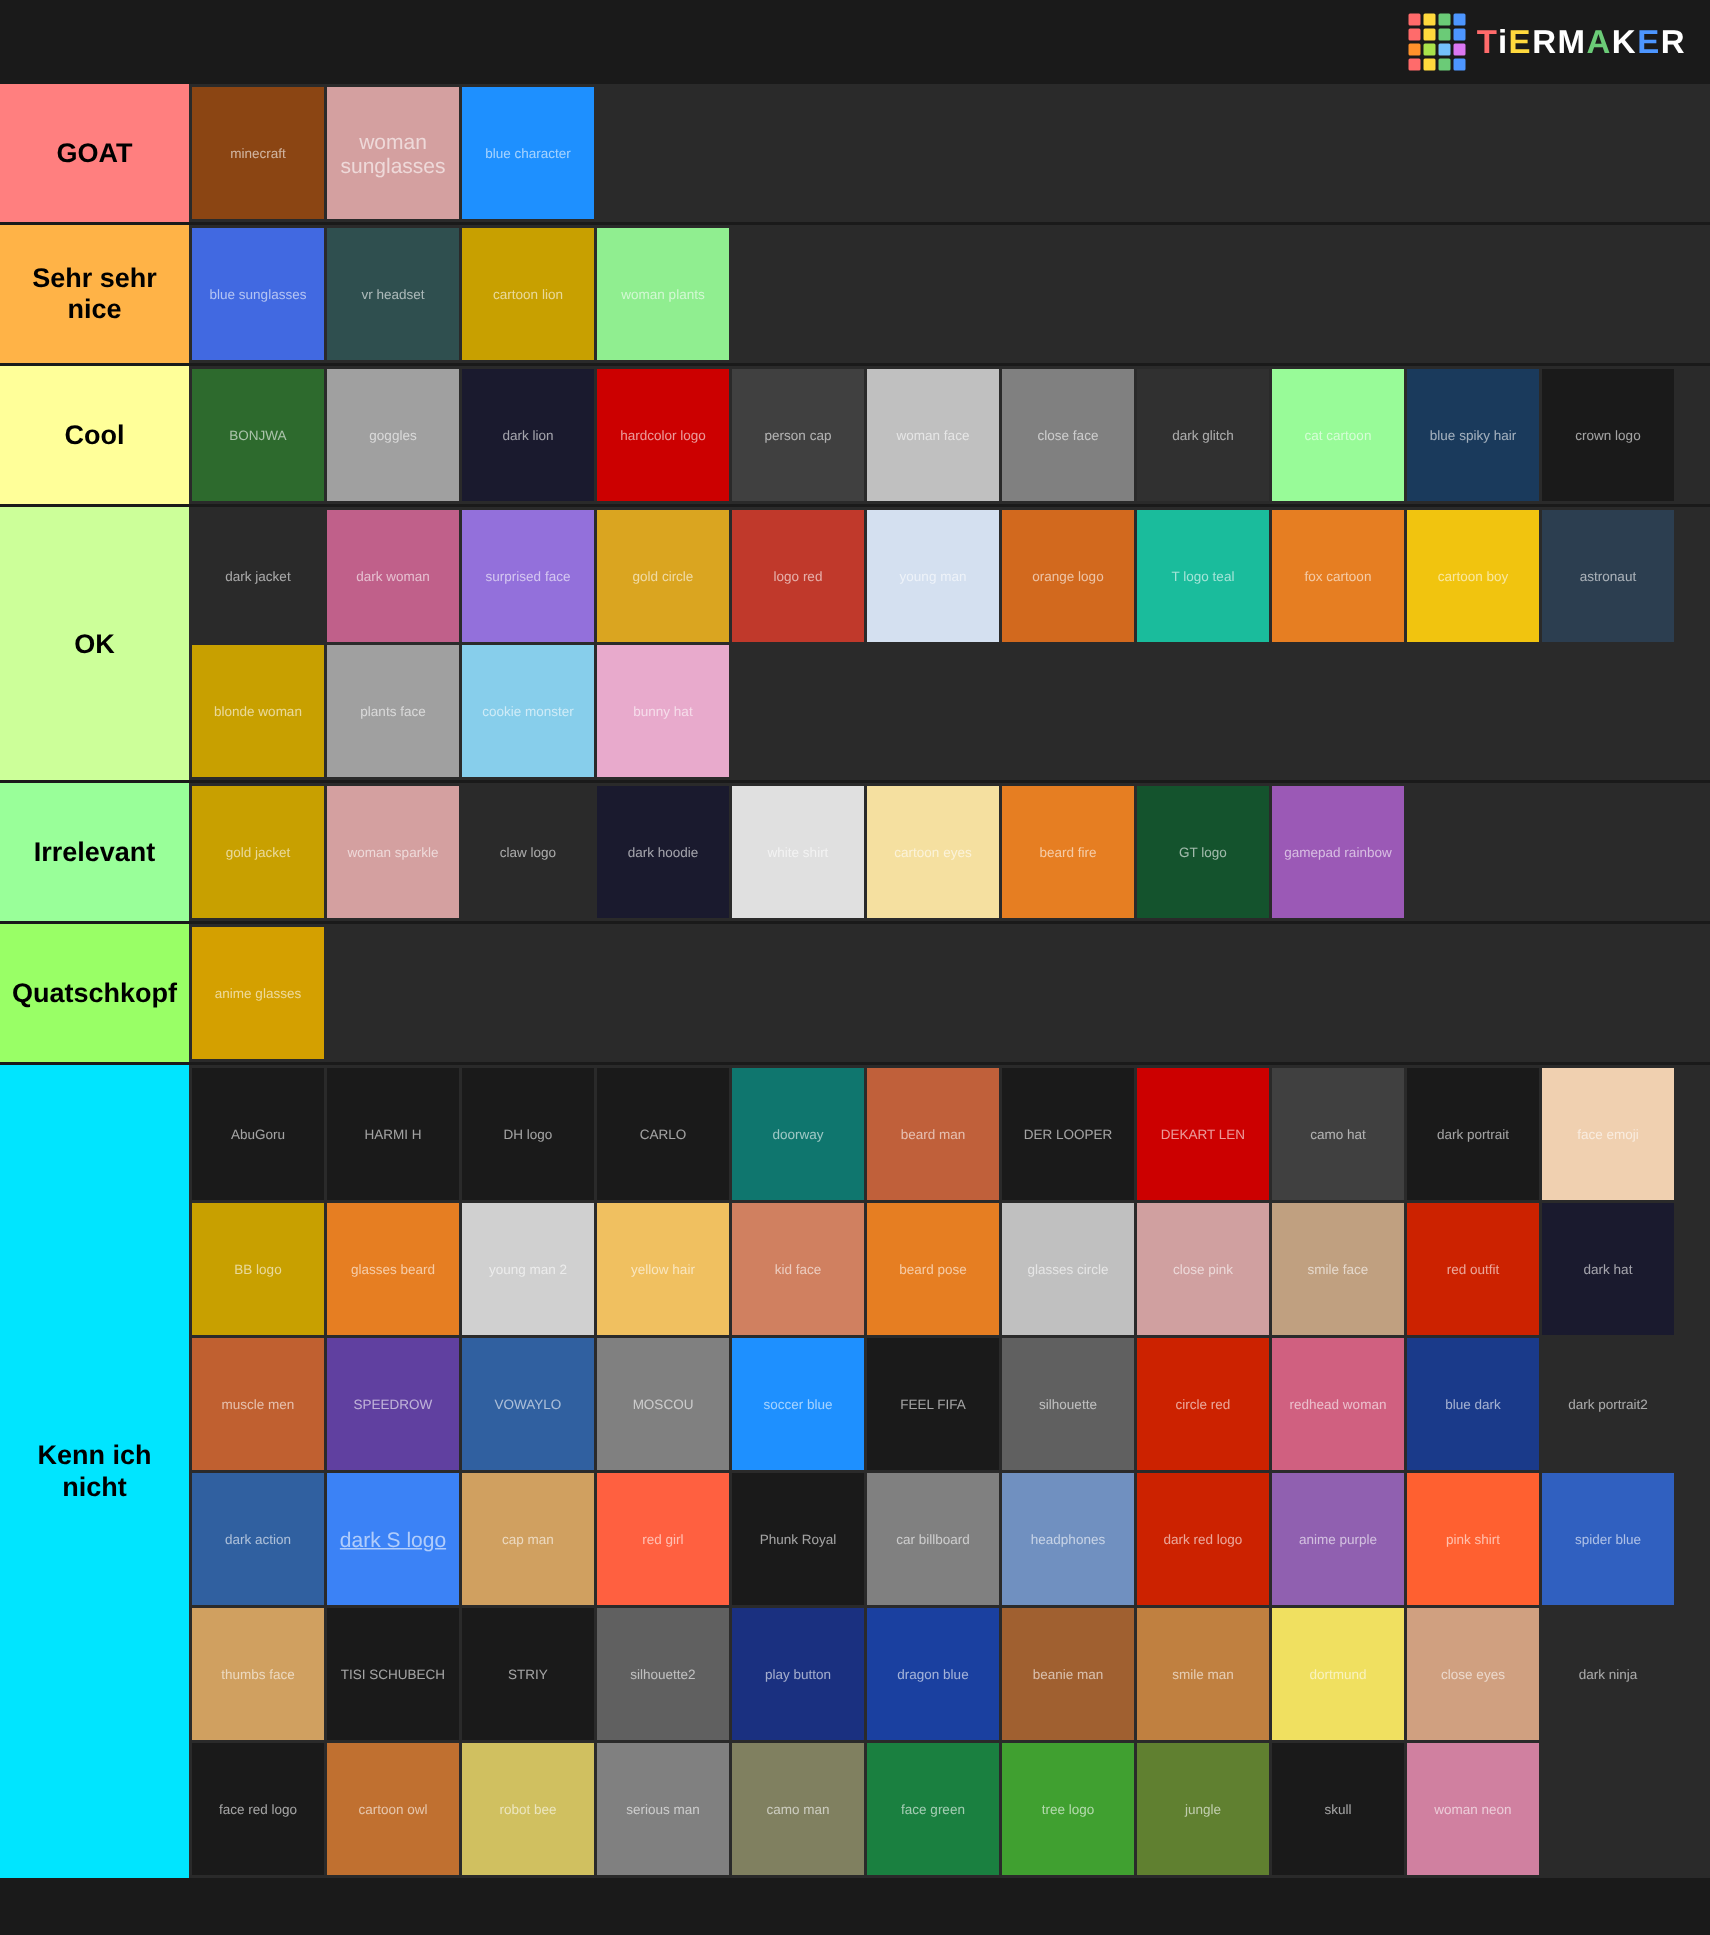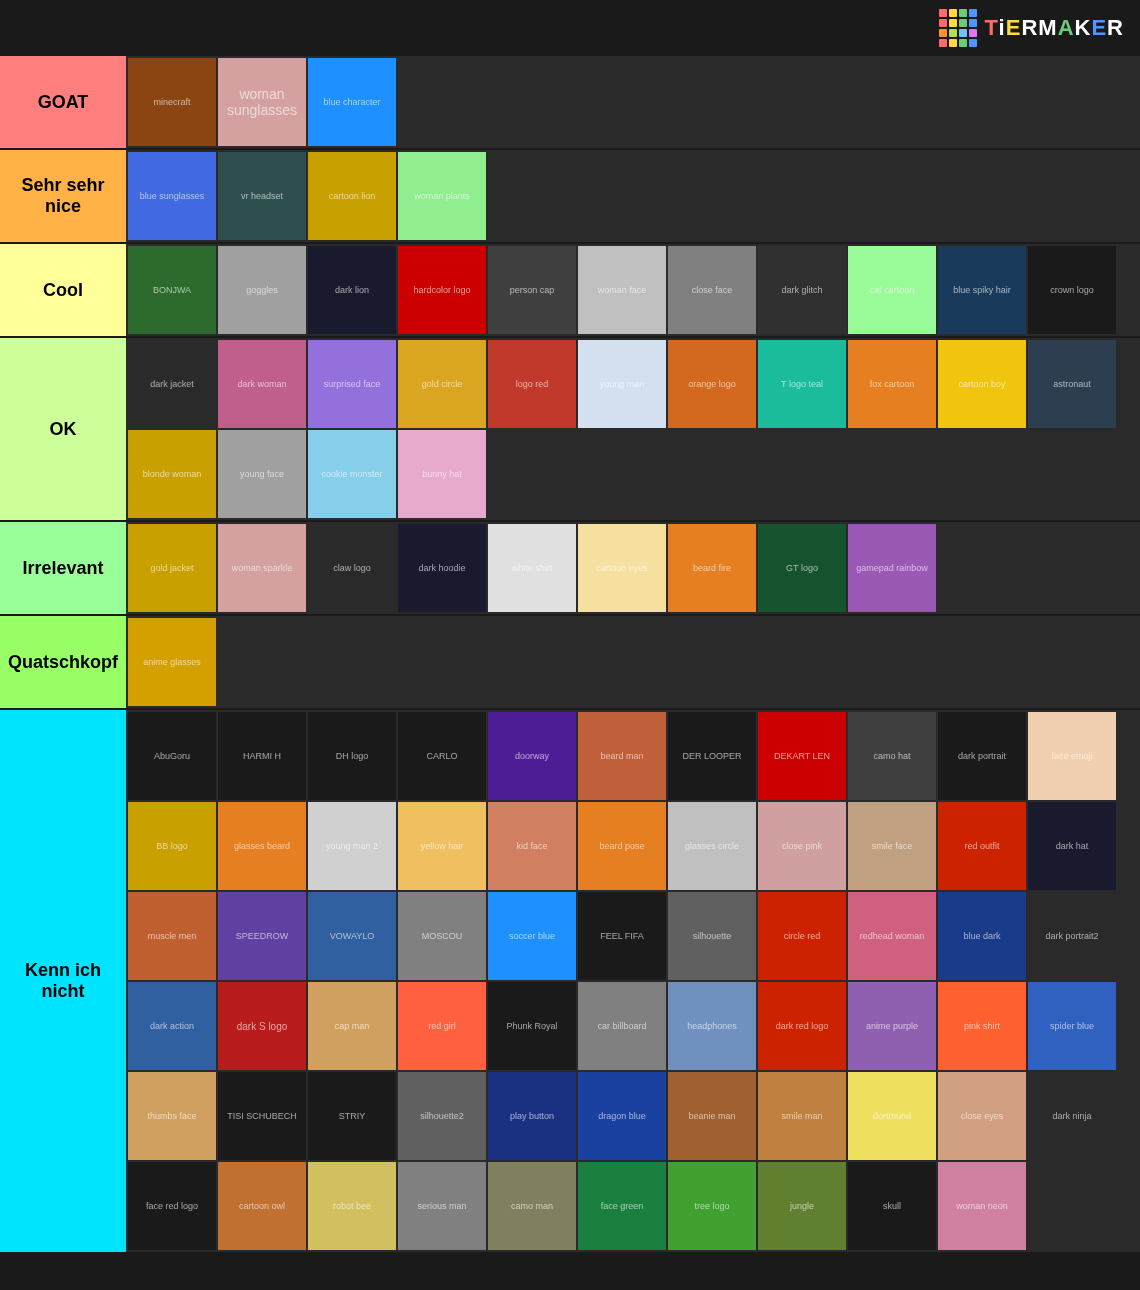--- a/index.html
+++ b/index.html
@@ -230,21 +230,21 @@
           <div class="tier-item">
             <div class="img-placeholder" style="background: rgb(241, 196, 15); color: rgba(255, 255, 255, 0.6); font-size: 9px;">cartoon boy</div>
           </div>
           <div class="tier-item">
             <div class="img-placeholder" style="background: rgb(44, 62, 80); color: rgba(255, 255, 255, 0.6); font-size: 9px;">astronaut</div>
           </div>
           <div class="tier-item">
             <div class="img-placeholder" style="background: rgb(200, 160, 0); color: rgba(255, 255, 255, 0.6); font-size: 9px;">blonde woman</div>
           </div>
           <div class="tier-item">
-            <div class="img-placeholder" style="background: rgb(160, 160, 160); color: rgba(255, 255, 255, 0.6); font-size: 9px;">young face</div>
+            <div class="img-placeholder" style="background: rgb(160, 160, 160); color: rgba(255, 255, 255, 0.6); font-size: 9px;">plants face</div>
           </div>
           <div class="tier-item">
             <div class="img-placeholder" style="background: rgb(135, 206, 235); color: rgba(255, 255, 255, 0.6); font-size: 9px;">cookie monster</div>
           </div>
           <div class="tier-item">
             <div class="img-placeholder" style="background: rgb(232, 170, 204); color: rgba(255, 255, 255, 0.6); font-size: 9px;">bunny hat</div>
           </div>
           <div class="tier-item">
             <div class="img-placeholder" style="background: rgb(42, 42, 42); color: rgba(255, 255, 255, 0.6); font-size: 9px;"></div>
           </div>
@@ -299,21 +299,21 @@
           <div class="tier-item">
             <div class="img-placeholder" style="background: rgb(26, 26, 26); color: rgba(255, 255, 255, 0.6); font-size: 9px;">HARMI H</div>
           </div>
           <div class="tier-item">
             <div class="img-placeholder" style="background: rgb(26, 26, 26); color: rgba(255, 255, 255, 0.6); font-size: 9px;">DH logo</div>
           </div>
           <div class="tier-item">
             <div class="img-placeholder" style="background: rgb(26, 26, 26); color: rgba(255, 255, 255, 0.6); font-size: 9px;">CARLO</div>
           </div>
           <div class="tier-item">
-            <div class="img-placeholder" style="background: #4c1d95; color: rgba(255, 255, 255, 0.6); font-size: 9px;">doorway</div>
+            <div class="img-placeholder" style="background: #0f766e; color: rgba(255, 255, 255, 0.6); font-size: 9px;">doorway</div>
           </div>
           <div class="tier-item">
             <div class="img-placeholder" style="background: rgb(192, 96, 58); color: rgba(255, 255, 255, 0.6); font-size: 9px;">beard man</div>
           </div>
           <div class="tier-item">
             <div class="img-placeholder" style="background: rgb(26, 26, 26); color: rgba(255, 255, 255, 0.6); font-size: 9px;">DER LOOPER</div>
           </div>
           <div class="tier-item">
             <div class="img-placeholder" style="background: rgb(204, 0, 0); color: rgba(255, 255, 255, 0.6); font-size: 9px;">DEKART LEN</div>
           </div>
@@ -389,21 +389,21 @@
           <div class="tier-item">
             <div class="img-placeholder" style="background: rgb(26, 58, 138); color: rgba(255, 255, 255, 0.6); font-size: 9px;">blue dark</div>
           </div>
           <div class="tier-item">
             <div class="img-placeholder" style="background: rgb(42, 42, 42); color: rgba(255, 255, 255, 0.6); font-size: 9px;">dark portrait2</div>
           </div>
           <div class="tier-item">
             <div class="img-placeholder" style="background: rgb(48, 96, 160); color: rgba(255, 255, 255, 0.6); font-size: 9px;">dark action</div>
           </div>
           <div class="tier-item">
-            <div class="img-placeholder" style="background: #b91c1c; color: rgba(255, 255, 255, 0.6); font-size: 10px;">dark S logo</div>
+            <div class="img-placeholder" style="background: #3b82f6; color: rgba(255, 255, 255, 0.6); font-size: 14px; text-decoration: underline;">dark S logo</div>
           </div>
           <div class="tier-item">
             <div class="img-placeholder" style="background: rgb(208, 160, 96); color: rgba(255, 255, 255, 0.6); font-size: 9px;">cap man</div>
           </div>
           <div class="tier-item">
             <div class="img-placeholder" style="background: rgb(255, 96, 64); color: rgba(255, 255, 255, 0.6); font-size: 9px;">red girl</div>
           </div>
           <div class="tier-item">
             <div class="img-placeholder" style="background: rgb(26, 26, 26); color: rgba(255, 255, 255, 0.6); font-size: 9px;">Phunk Royal</div>
           </div>

